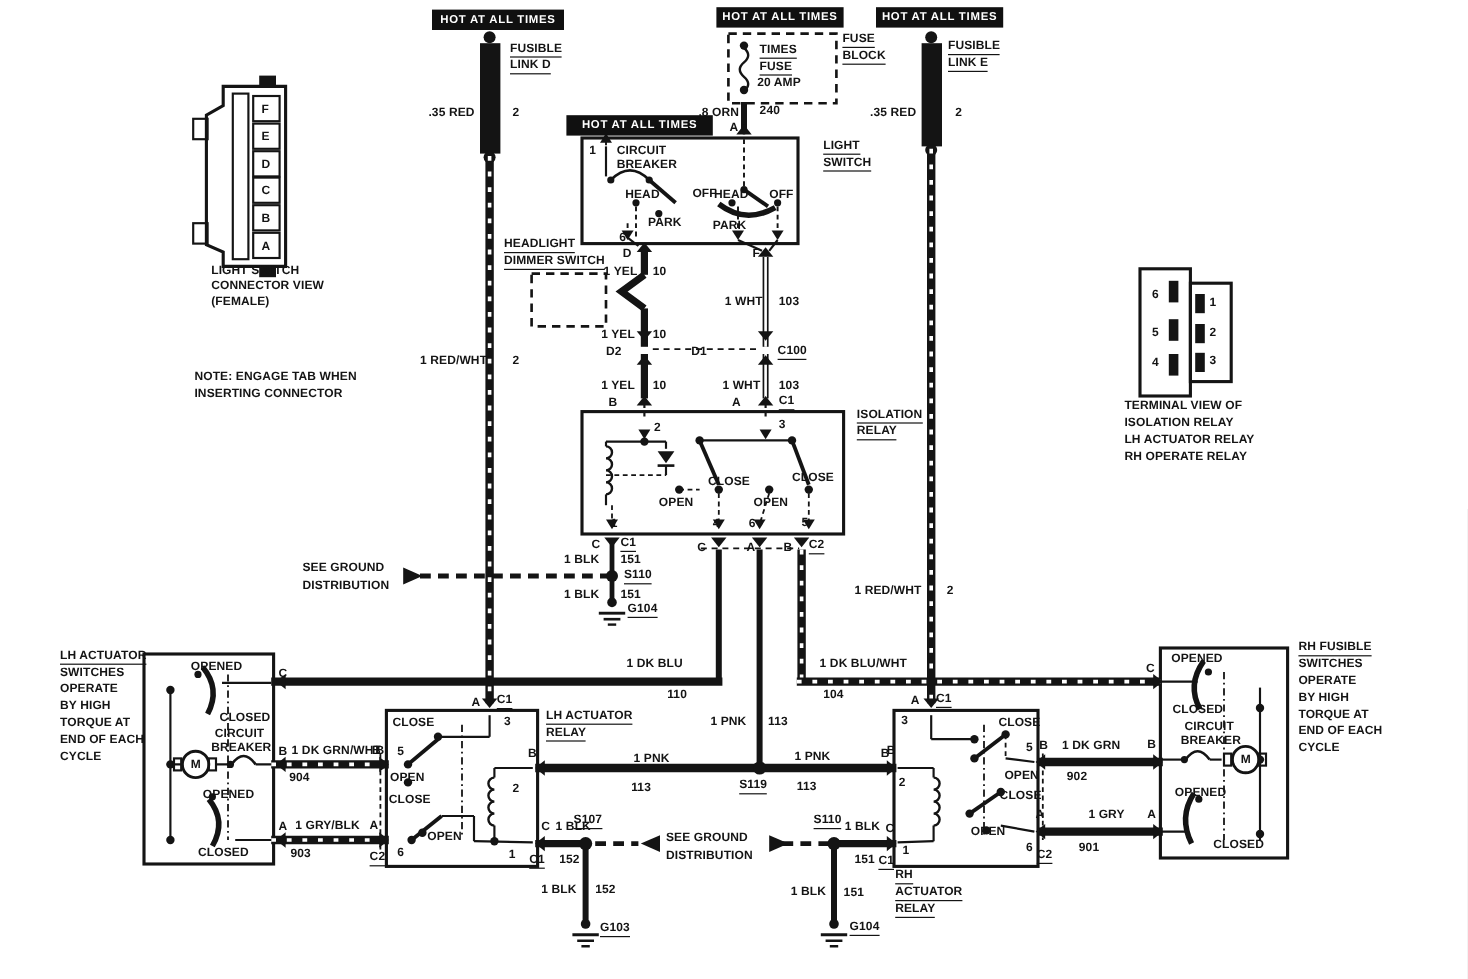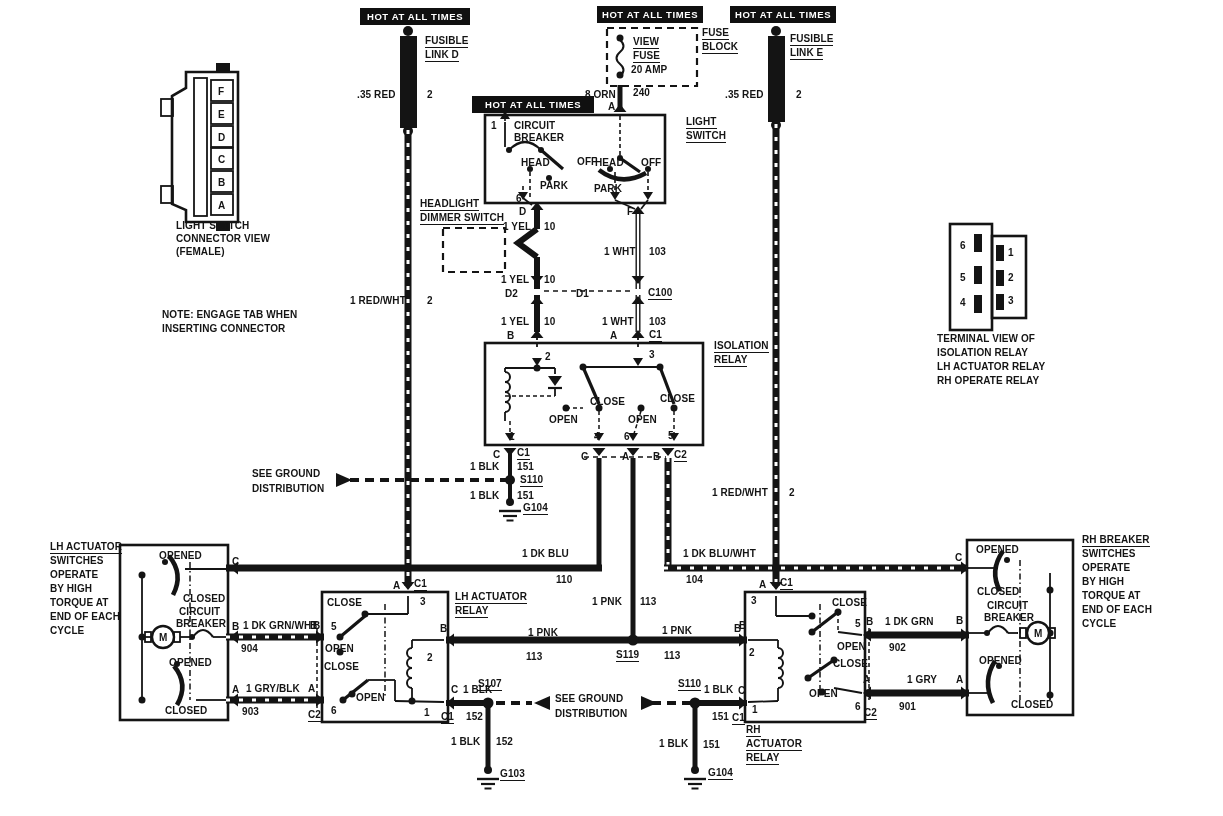--- a/index.html
+++ b/index.html
@@ -326,21 +326,21 @@
       <span class="lbl" style="left: 218px; top: 200px;">A</span>
       <span class="lbl" style="left: 176px; top: 220px;">LIGHT SWITCH</span>
       <span class="lbl" style="left: 176px; top: 233px;">CONNECTOR VIEW</span>
       <span class="lbl" style="left: 176px; top: 246px;">(FEMALE)</span>
       <span class="lbl" style="left: 162px; top: 309px;">NOTE: ENGAGE TAB WHEN</span>
       <span class="lbl" style="left: 162px; top: 323px;">INSERTING CONNECTOR</span>
       <span class="lbl u" style="left: 425px; top: 35px;">FUSIBLE</span>
       <span class="lbl u" style="left: 425px; top: 49px;">LINK D</span>
       <span class="lbl" style="left: 357px; top: 89px;">.35 RED</span>
       <span class="lbl" style="left: 427px; top: 89px;">2</span>
-      <span class="lbl u" style="left: 633px; top: 36px;">VIEW</span>
+      <span class="lbl u" style="left: 633px; top: 36px;">TIMES</span>
       <span class="lbl u" style="left: 633px; top: 50px;">FUSE</span>
       <span class="lbl" style="left: 631px; top: 64px;">20 AMP</span>
       <span class="lbl u" style="left: 702px; top: 27px;">FUSE</span>
       <span class="lbl u" style="left: 702px; top: 41px;">BLOCK</span>
       <span class="lbl" style="left: 582px; top: 89px;">.8 ORN</span>
       <span class="lbl" style="left: 633px; top: 87px;">240</span>
       <span class="lbl" style="left: 608px; top: 101px;">A</span>
       <span class="lbl u" style="left: 790px; top: 33px;">FUSIBLE</span>
       <span class="lbl u" style="left: 790px; top: 47px;">LINK E</span>
       <span class="lbl" style="left: 725px; top: 89px;">.35 RED</span>
@@ -501,21 +501,21 @@
       <span class="lbl" style="left: 956px; top: 674px;">A</span>
       <span class="lbl" style="left: 899px; top: 701px;">901</span>
       <span class="lbl" style="left: 976px; top: 544px;">OPENED</span>
       <span class="lbl" style="left: 977px; top: 586px;">CLOSED</span>
       <span class="lbl" style="left: 987px; top: 600px;">CIRCUIT</span>
       <span class="lbl" style="left: 984px; top: 612px;">BREAKER</span>
       <span class="lbl" style="left: 979px; top: 655px;">OPENED</span>
       <span class="lbl" style="left: 1011px; top: 699px;">CLOSED</span>
       <span class="lbl" style="left: 1034px; top: 628px;">M</span>
       <span class="lbl" style="left: 955px; top: 552px;">C</span>
-      <span class="lbl u" style="left: 1082px; top: 534px;">RH BREAKER</span>
+      <span class="lbl u" style="left: 1082px; top: 534px;">RH FUSIBLE</span>
       <span class="lbl" style="left: 1082px; top: 548px;">SWITCHES</span>
       <span class="lbl" style="left: 1082px; top: 562px;">OPERATE</span>
       <span class="lbl" style="left: 1082px; top: 576px;">BY HIGH</span>
       <span class="lbl" style="left: 1082px; top: 590px;">TORQUE AT</span>
       <span class="lbl" style="left: 1082px; top: 604px;">END OF EACH</span>
       <span class="lbl" style="left: 1082px; top: 618px;">CYCLE</span>
       <span class="lbl" style="left: 960px; top: 240px;">6</span>
       <span class="lbl" style="left: 960px; top: 272px;">5</span>
       <span class="lbl" style="left: 960px; top: 297px;">4</span>
       <span class="lbl" style="left: 1008px; top: 247px;">1</span>

